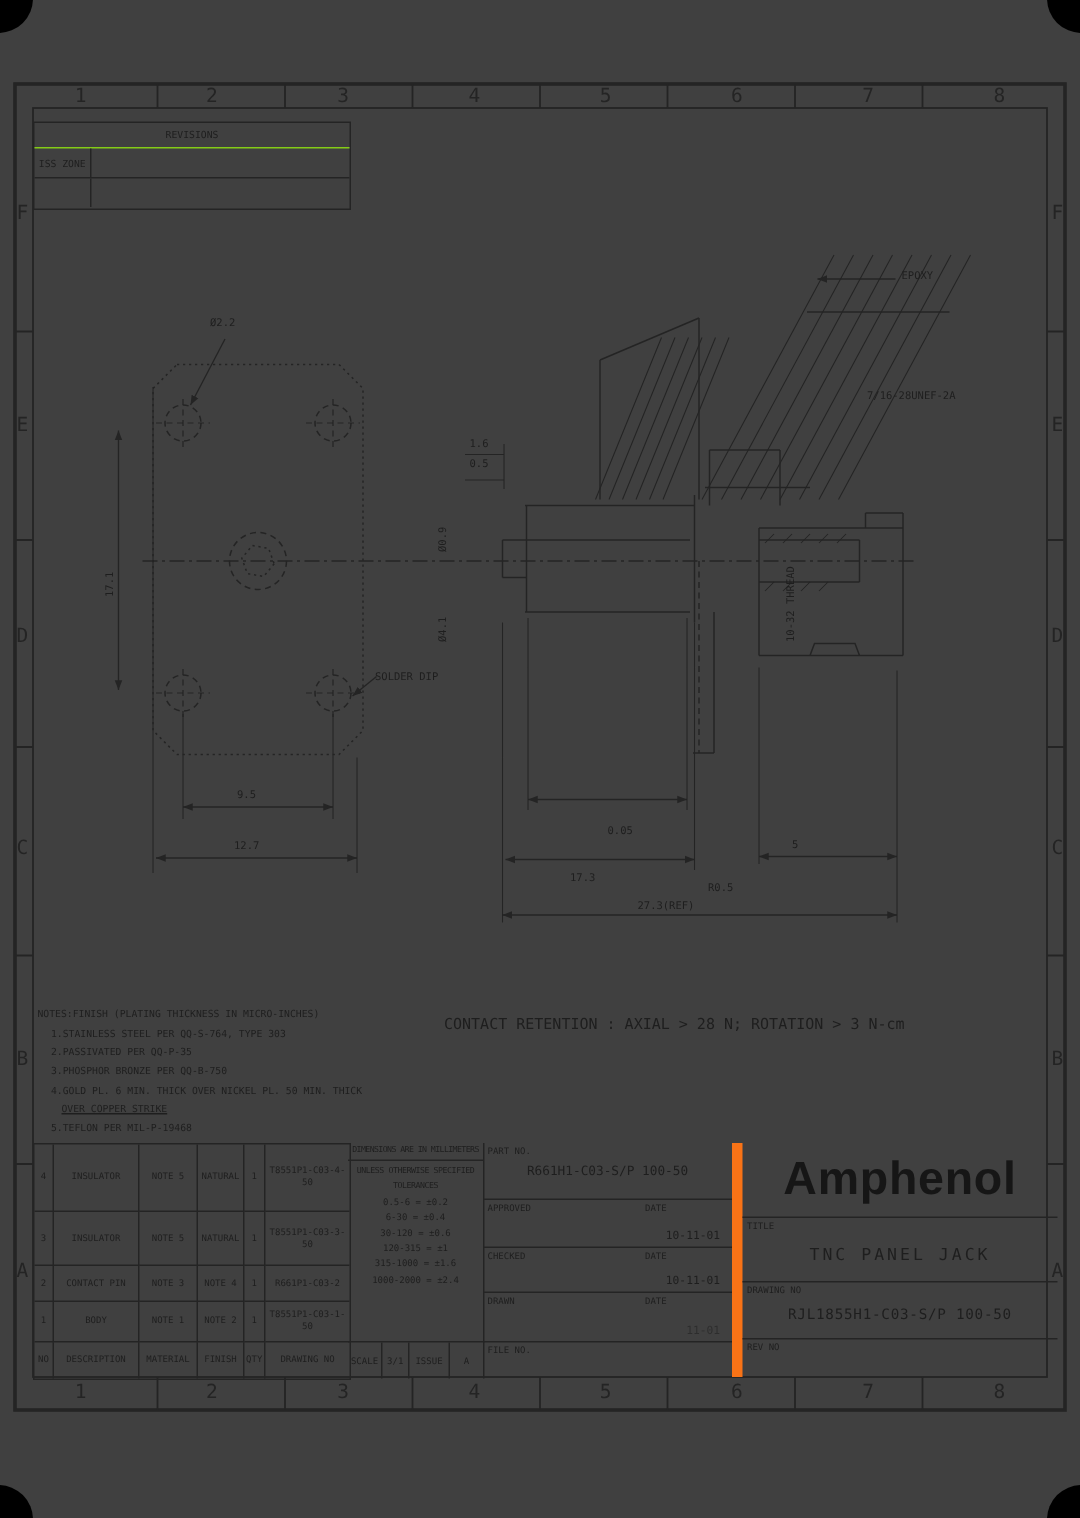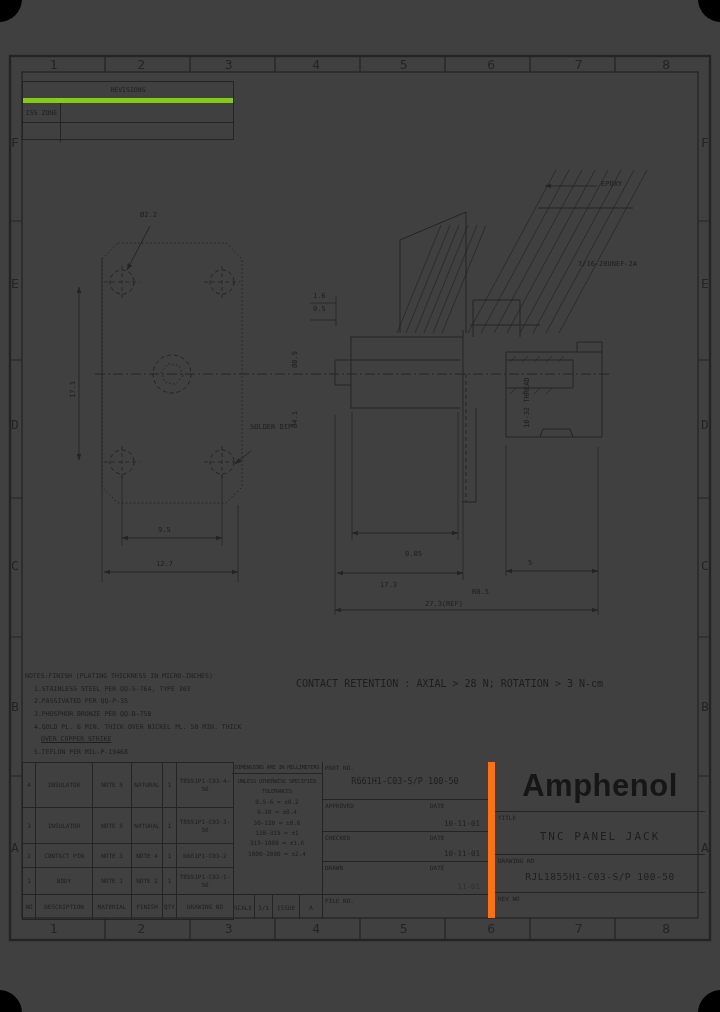--- a/index.html
+++ b/index.html
@@ -12,21 +12,21 @@
   .zones-top,.zones-bottom{position:absolute;left:10px;width:700px;height:17px;display:flex;
       font-size:13px;color:#242424;}
   .zones-top{top:57px}.zones-bottom{top:921px}
   .zones-top span,.zones-bottom span{flex:1;text-align:center;}
   .zones-left,.zones-right{position:absolute;top:72px;width:12px;height:846px;display:flex;
       flex-direction:column;font-size:13px;color:#242424;}
   .zones-left{left:9px}.zones-right{left:699px}
   .zones-left span,.zones-right span{flex:1;display:flex;align-items:center;justify-content:center;}
   
   .rev{position:absolute;left:22px;top:81px;width:210px;height:57px;border:1px solid #242424;font-size:6.5px;}
-  .rev .hd{height:16px;border-bottom:5px solid #84cc16;display:flex;align-items:center;justify-content:center;}
+  .rev .hd{height:16px;border-bottom:1px solid #84cc16;display:flex;align-items:center;justify-content:center;}
   .rev .row{height:19px;border-bottom:1px solid #242424;display:flex;}
   .rev .row:last-child{border-bottom:none;}
   .rev .c1{width:37px;border-right:1px solid #242424;display:flex;align-items:center;justify-content:center;}
   .rev .c2{flex:1;display:flex;align-items:center;justify-content:center;}
   
   .notes{position:absolute;left:25px;top:670px;width:250px;font-size:6.5px;line-height:1.95;}
   .notes div{white-space:nowrap;}
   .notes .n{padding-left:9px;}
   .notes .cont{padding-left:16px;text-decoration:underline;}
   
@@ -194,21 +194,21 @@
     <div class="row">
       <div class="c1"></div>
       <div class="c2"></div>
     </div>
   </div>
 
   <div class="t" style="left:140px;top:212px;">Ø2.2</div>
   <div class="t rot" style="left:70px;top:398px;">17.1</div>
   <div class="t" style="left:158px;top:527px;">9.5</div>
   <div class="t" style="left:156px;top:561px;">12.7</div>
-  <div class="t" style="left:250px;top:424px;">SOLDER DIP</div>
+  <div class="t" style="left:250px;top:448px;">SOLDER DIP</div>
   <div class="t" style="left:313px;top:293px;">1.6</div>
   <div class="t" style="left:313px;top:306px;">0.5</div>
   <div class="t rot" style="left:292px;top:368px;">Ø0.9</div>
   <div class="t rot" style="left:292px;top:428px;">Ø4.1</div>
   <div class="t" style="left:405px;top:551px;">0.05</div>
   <div class="t" style="left:380px;top:582px;">17.3</div>
   <div class="t" style="left:528px;top:560px;">5</div>
   <div class="t" style="left:472px;top:589px;">R0.5</div>
   <div class="t" style="left:425px;top:601px;">27.3(REF)</div>
   <div class="t" style="left:601px;top:181px;">EPOXY</div>

